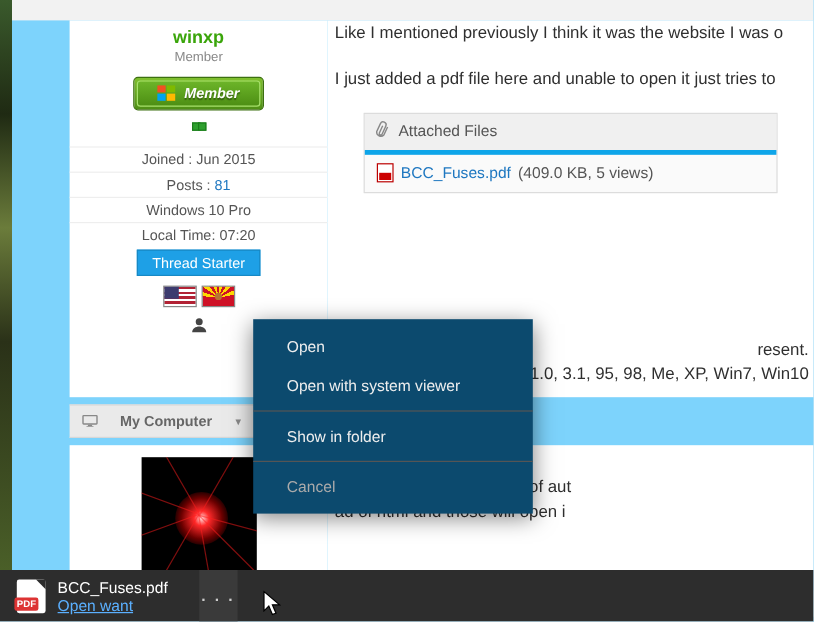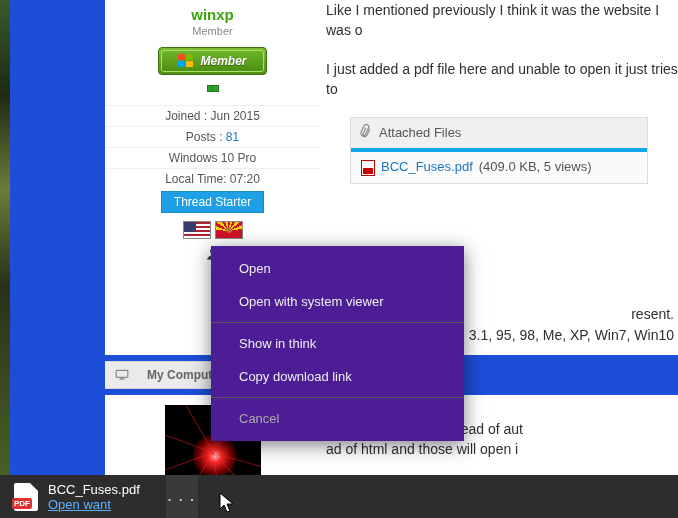--- a/index.html
+++ b/index.html
@@ -14,24 +14,23 @@
     color: #333;
   }
   
   .bg-photo {
     position: absolute;
     left: 0; top: 0; width: 10px; height: 475px;
     background: linear-gradient(180deg,#3a5a2c 0,#1f2a13 20%,#6b7c3b 40%,#2a3118 60%,#4a5f28 100%);
   }
   .page-wrap {
     position: absolute;
-    left: 10px; top: 0; right: 0;
+    left: 10px; top: 17px; right: 0;
     height: 475px;
-    background: #1d4ed8;
-    padding-left: 47px;
+    background: #7dd3fc;
   }
   
   .row { display: flex; }
   .sidebar {
     width: 215px;
     background: #fff;
     margin: 0 0 6px 48px;
     padding: 6px 0 10px 0;
     text-align: center;
     font-size: 12px;
@@ -114,23 +113,23 @@
   .avatar .glow{position:absolute;left:30%;top:30%;width:44px;height:44px;border-radius:50%;
     background:radial-gradient(circle,#ffdede 0,#ff2a2a 20%,#6b0000 55%,#000 80%);
     filter:blur(.3px);}
   .avatar .ray{position:absolute;left:50%;top:50%;width:140px;height:1px;background:rgba(255,30,30,.5);transform-origin:0 0;}
   .username2{color:#333;font-weight:bold;font-size:16px;margin-top:6px;}
   .row2 .content{padding-top:24px;}
 
   
   .ctx {
     position:absolute;
-    left:211px; top:246px;
-    width:253px;
-    background:#4c1d95;
+    left:211px; top:266px;
+    width:233px;
+    background:#0c4a6e;
     color:#eee;
     box-shadow:0 4px 18px rgba(0,0,0,.5);
     font-size:13px;
     z-index:50;
     padding:6px 0;
   }
   .ctx-item{padding:9px 28px;cursor:default;}
   .ctx-sep{height:1px;background:#555;margin:4px 0;}
   .ctx-cancel{color:#aaa;}
   .cursor{
@@ -254,22 +253,21 @@
       <div>ad of html and those will open i</div>
     </div>
   </div>
 
 </div>
 
 <div class="ctx">
   <div class="ctx-item">Open</div>
   <div class="ctx-item">Open with system viewer</div>
   <div class="ctx-sep"></div>
-  <div class="ctx-item">Show in think</div>
-  <div class="ctx-item">Copy download link</div>
+  <div class="ctx-item">Show in folder</div>
   <div class="ctx-sep"></div>
   <div class="ctx-item ctx-cancel">Cancel</div>
 </div>
 
 <div class="dl-shelf">
   <div class="dl-item">
     <div class="dl-pdf"></div>
     <div class="dl-text">
       <div class="fn">BCC_Fuses.pdf</div>
       <div class="of">Open want</div>

